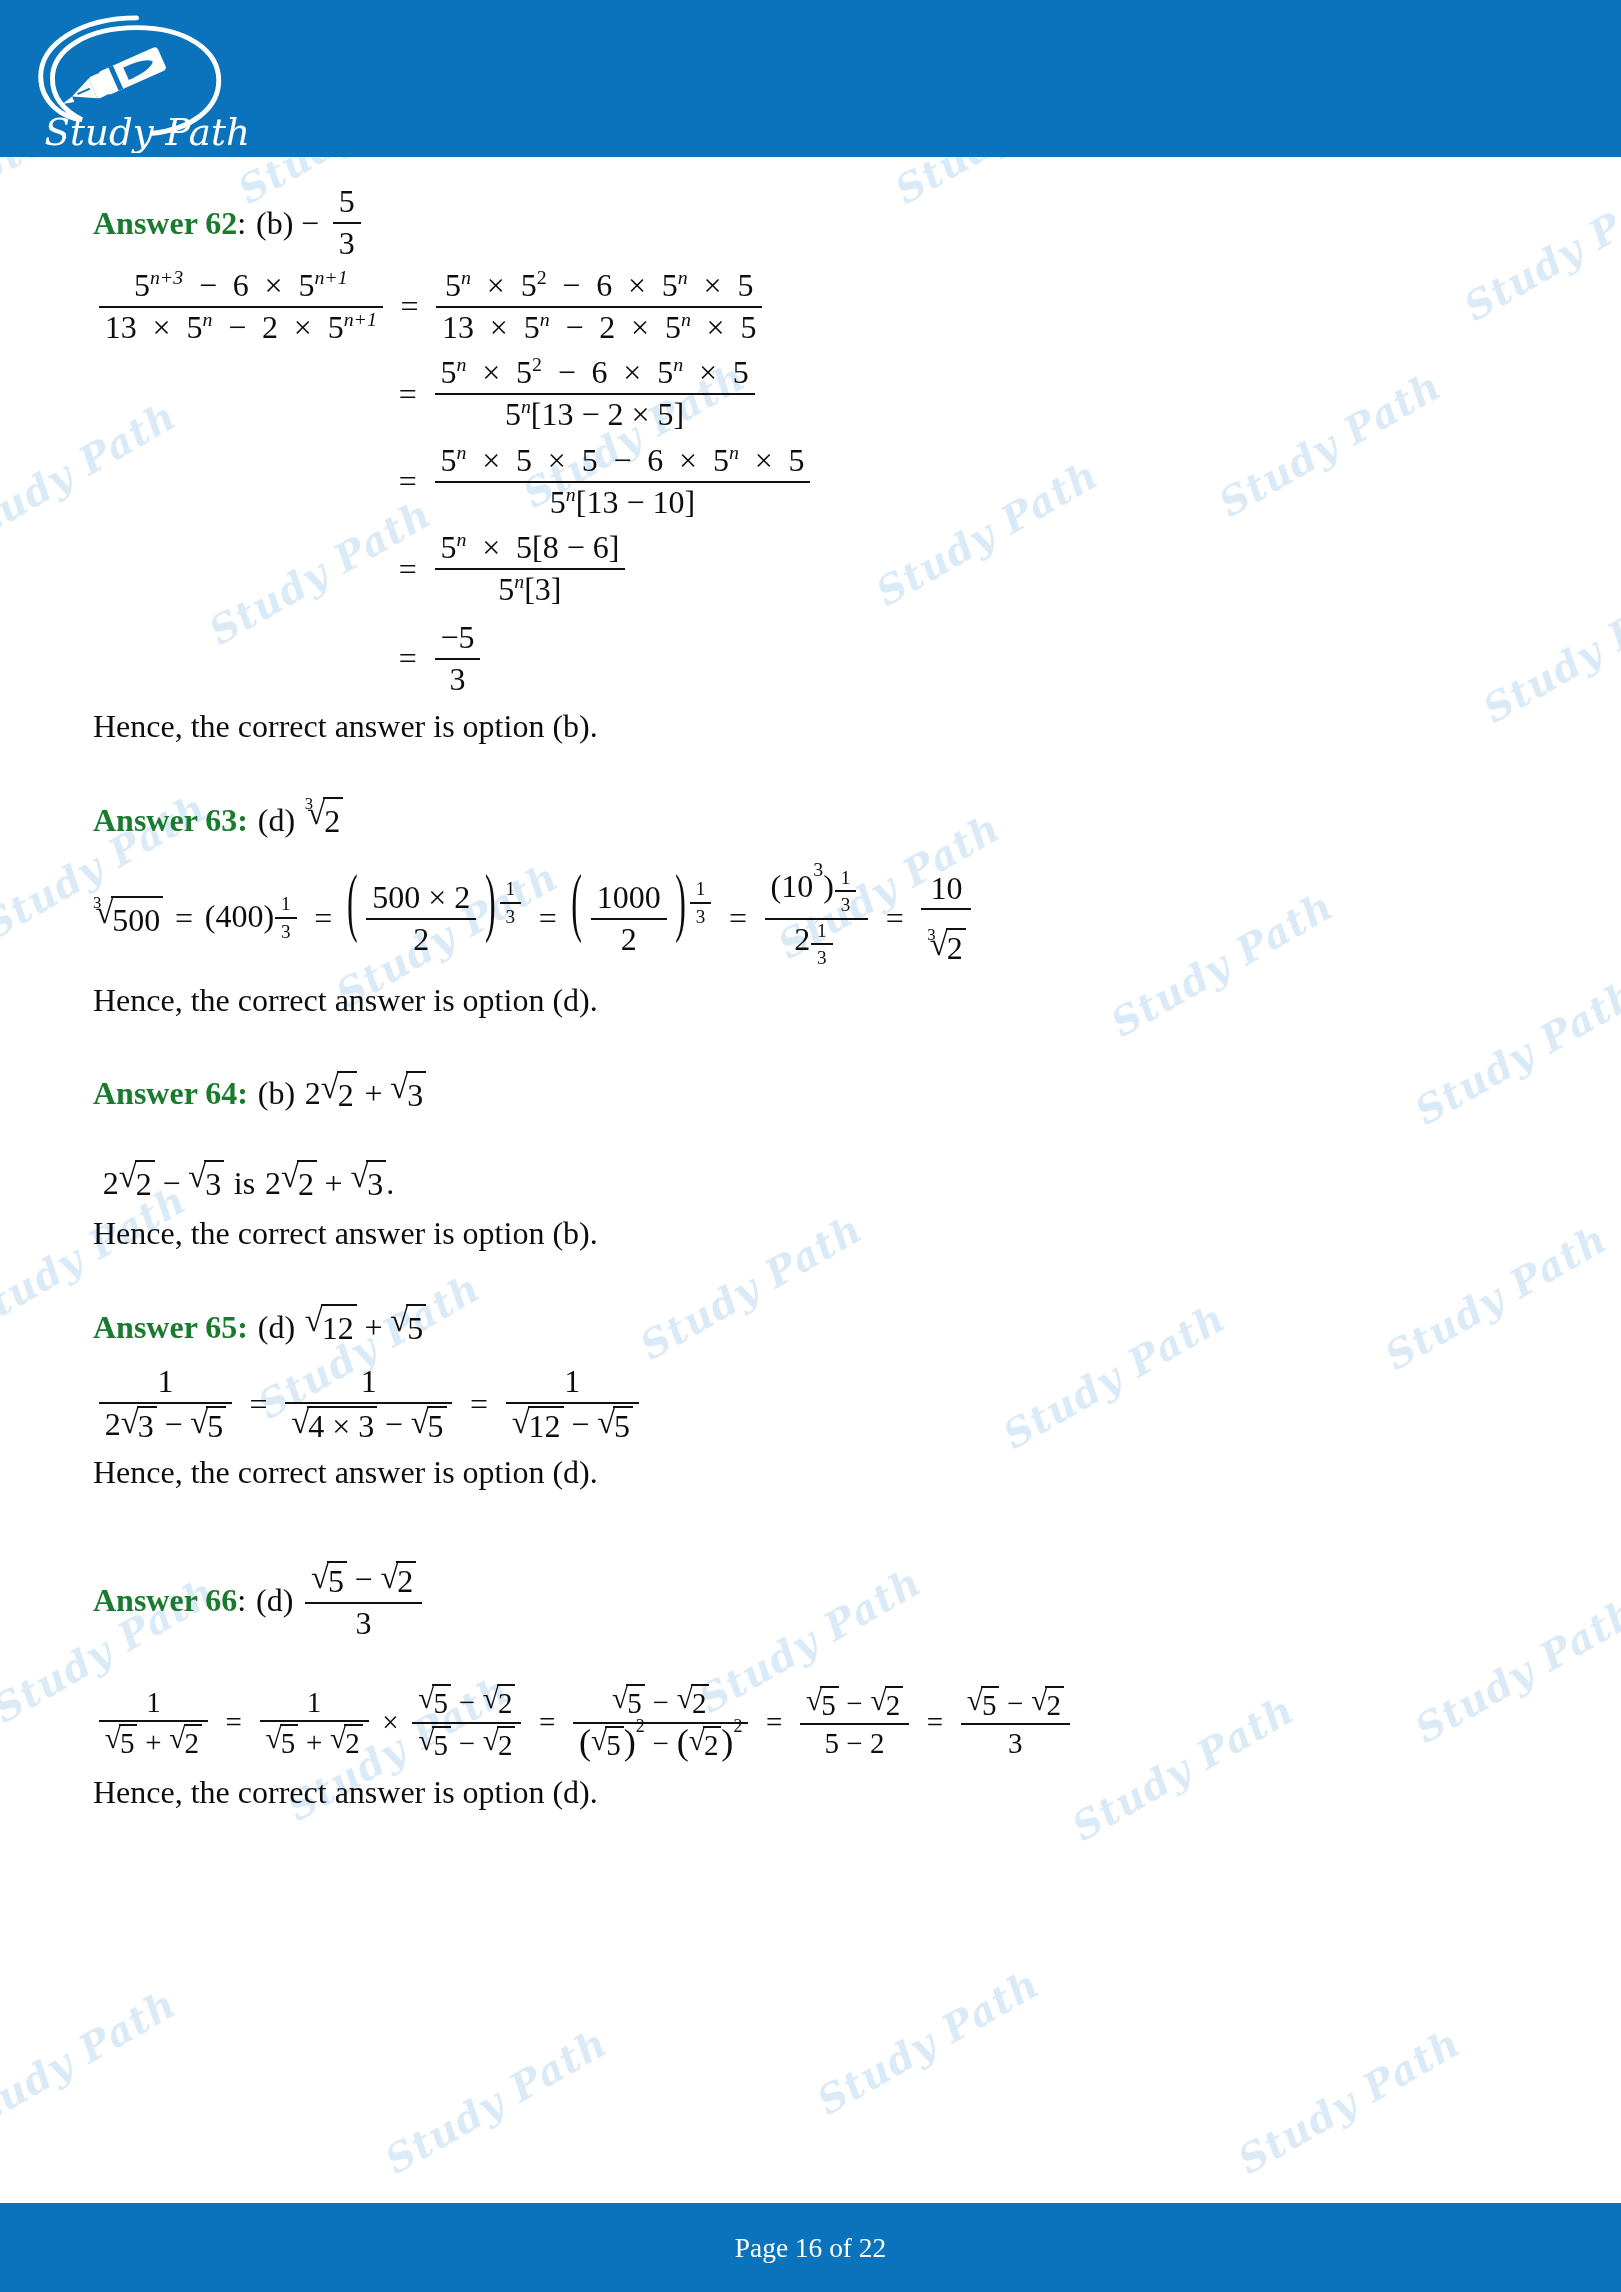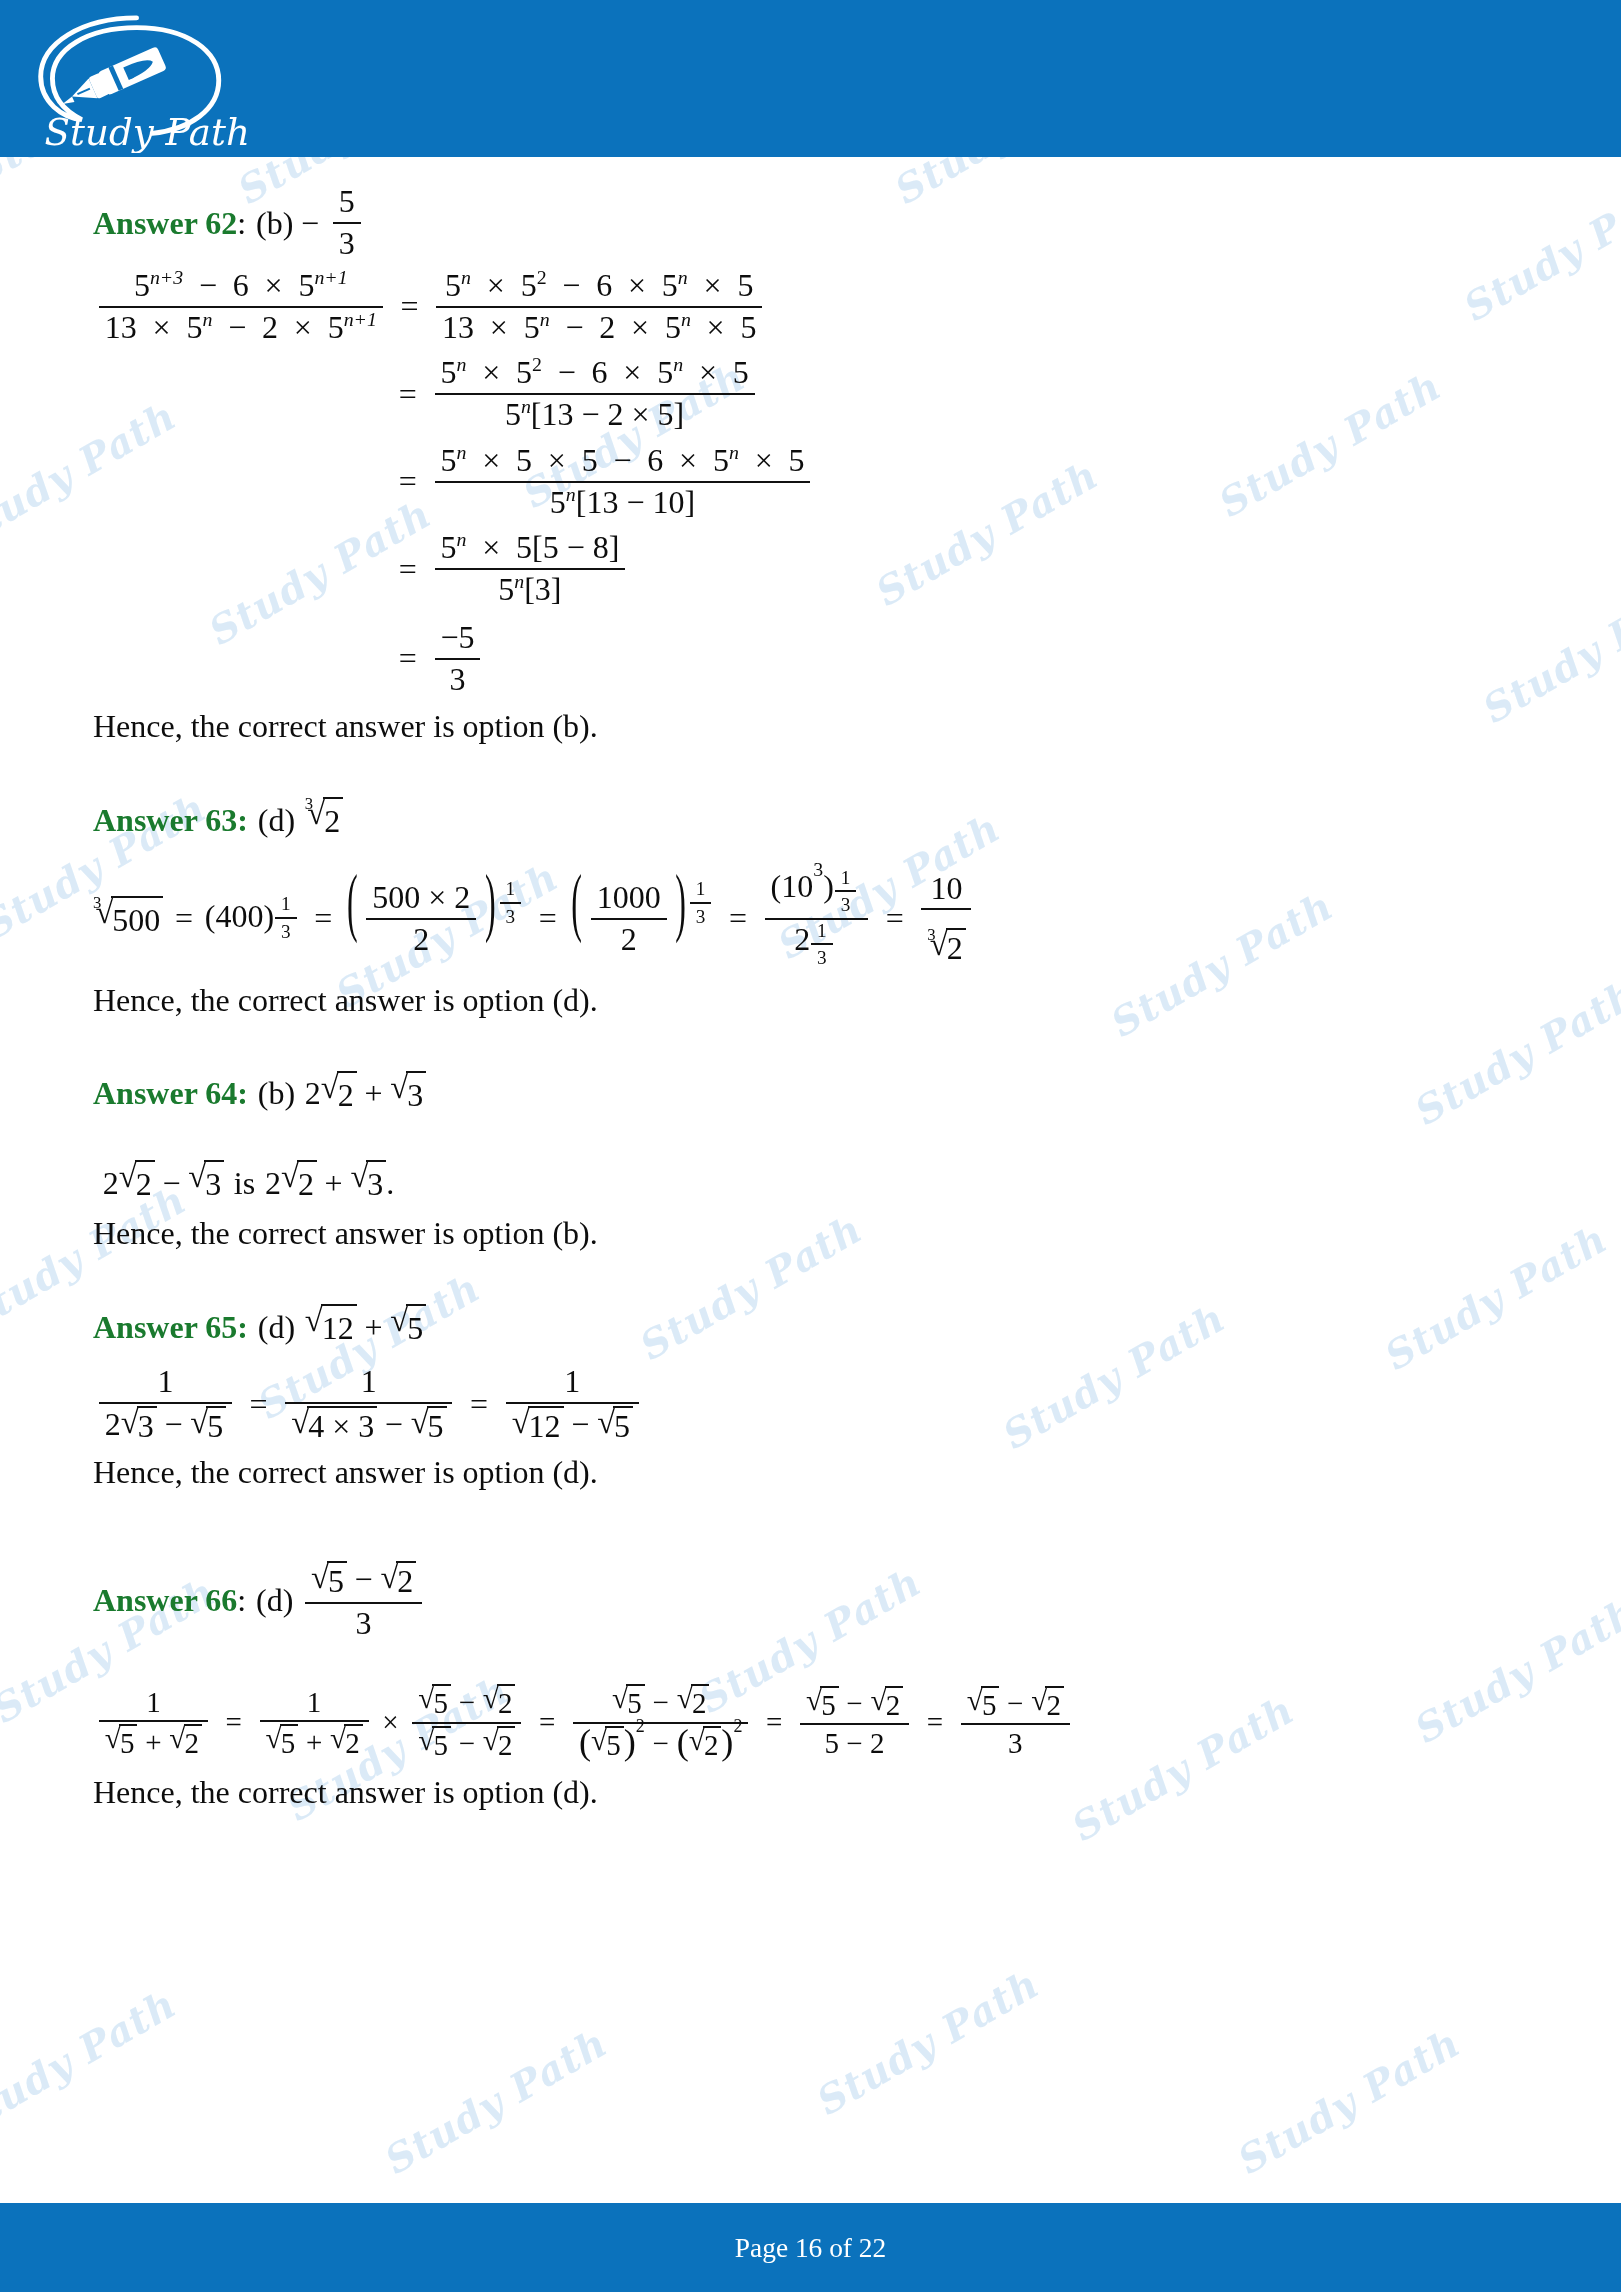--- a/index.html
+++ b/index.html
@@ -320,21 +320,21 @@
         </span>
       </span>
     </div>
 
     <div class="row" style="margin-top:9.8px; padding-left:294px;">
       <span class="eq">=</span>
       <span class="frac m">
         <span class="num">
           <span>5</span><sup class="e"><span class="mi">n</span></sup>
           <span class="op">×</span>
-          <span>5</span><span>[5 − 8]</span>
+          <span>5</span><span>[8 − 6]</span>
         </span>
         <span class="bar"></span>
         <span class="den">
           <span>5</span><sup class="e"><span class="mi">n</span></sup><span>[3]</span>
         </span>
       </span>
     </div>
 
     <div class="row" style="margin-top:11.8px; padding-left:294px;">
       <span class="eq">=</span>

